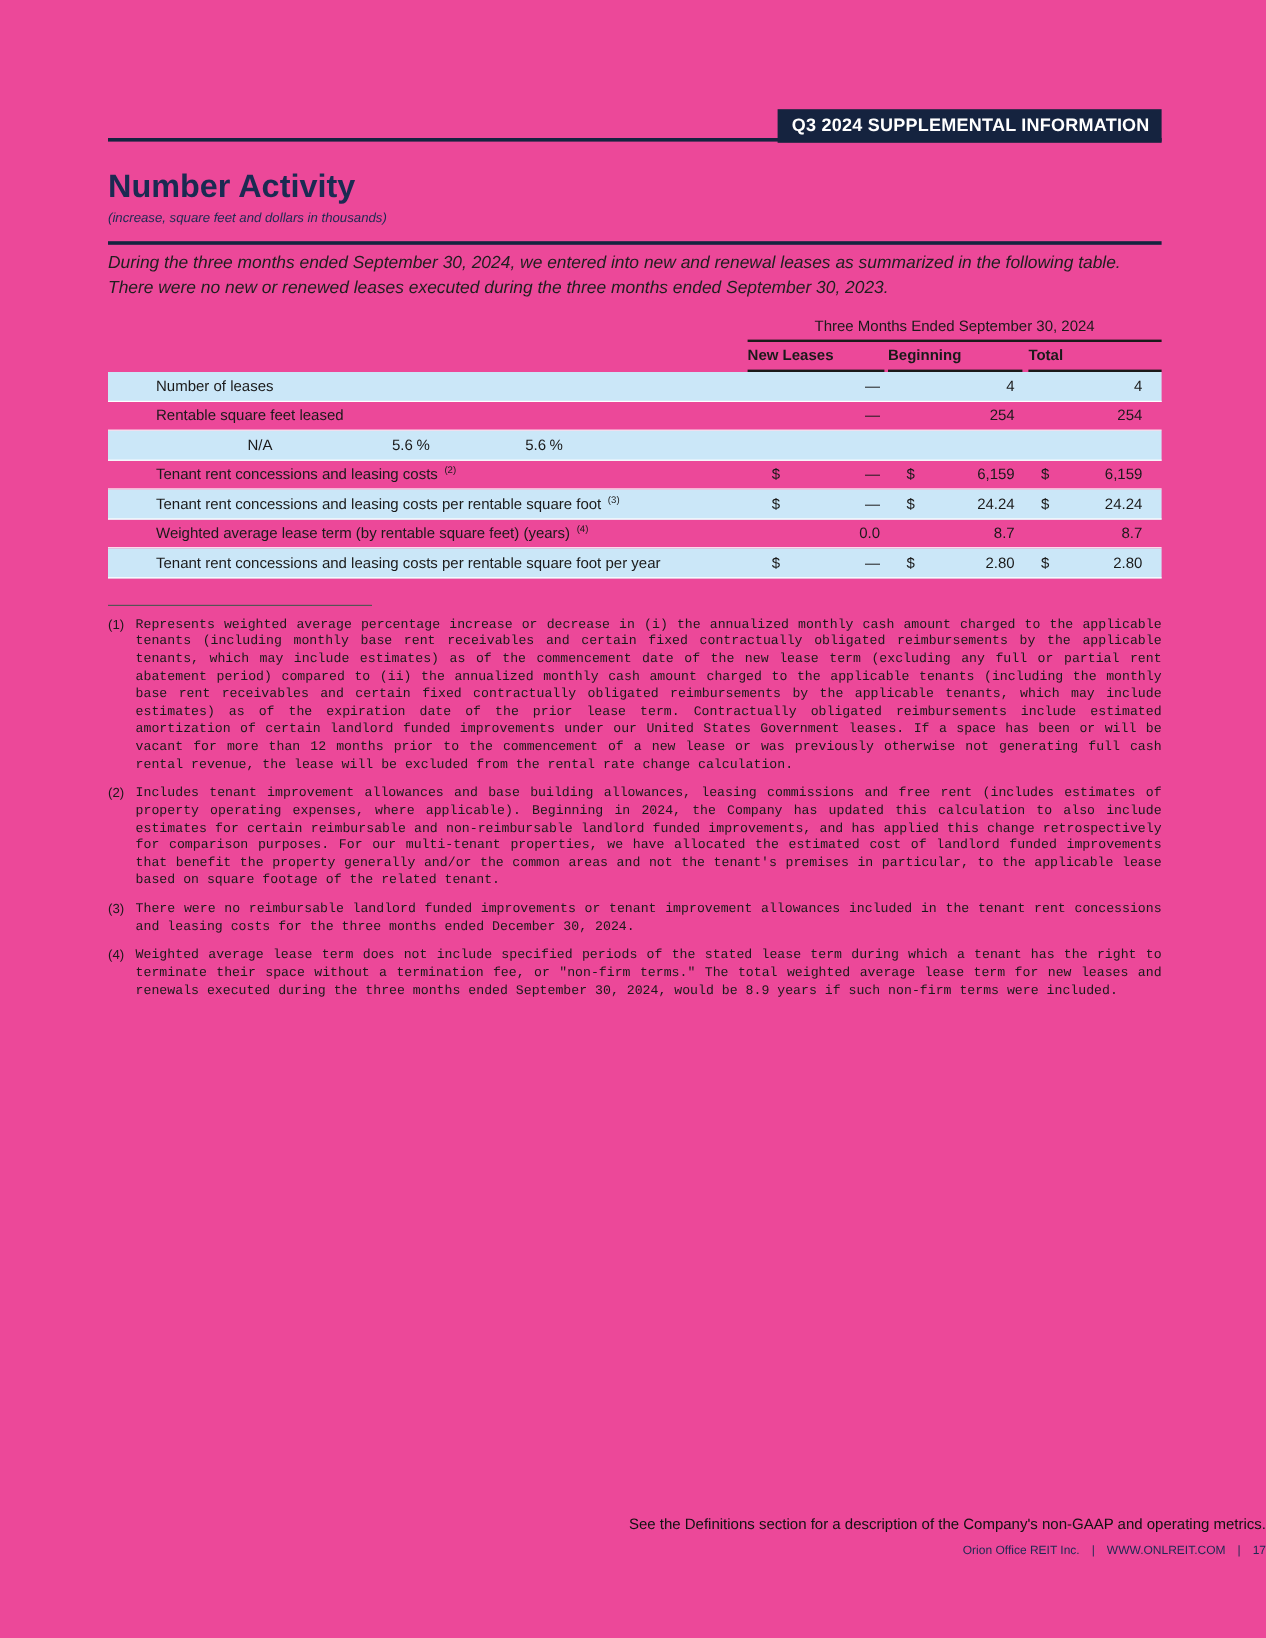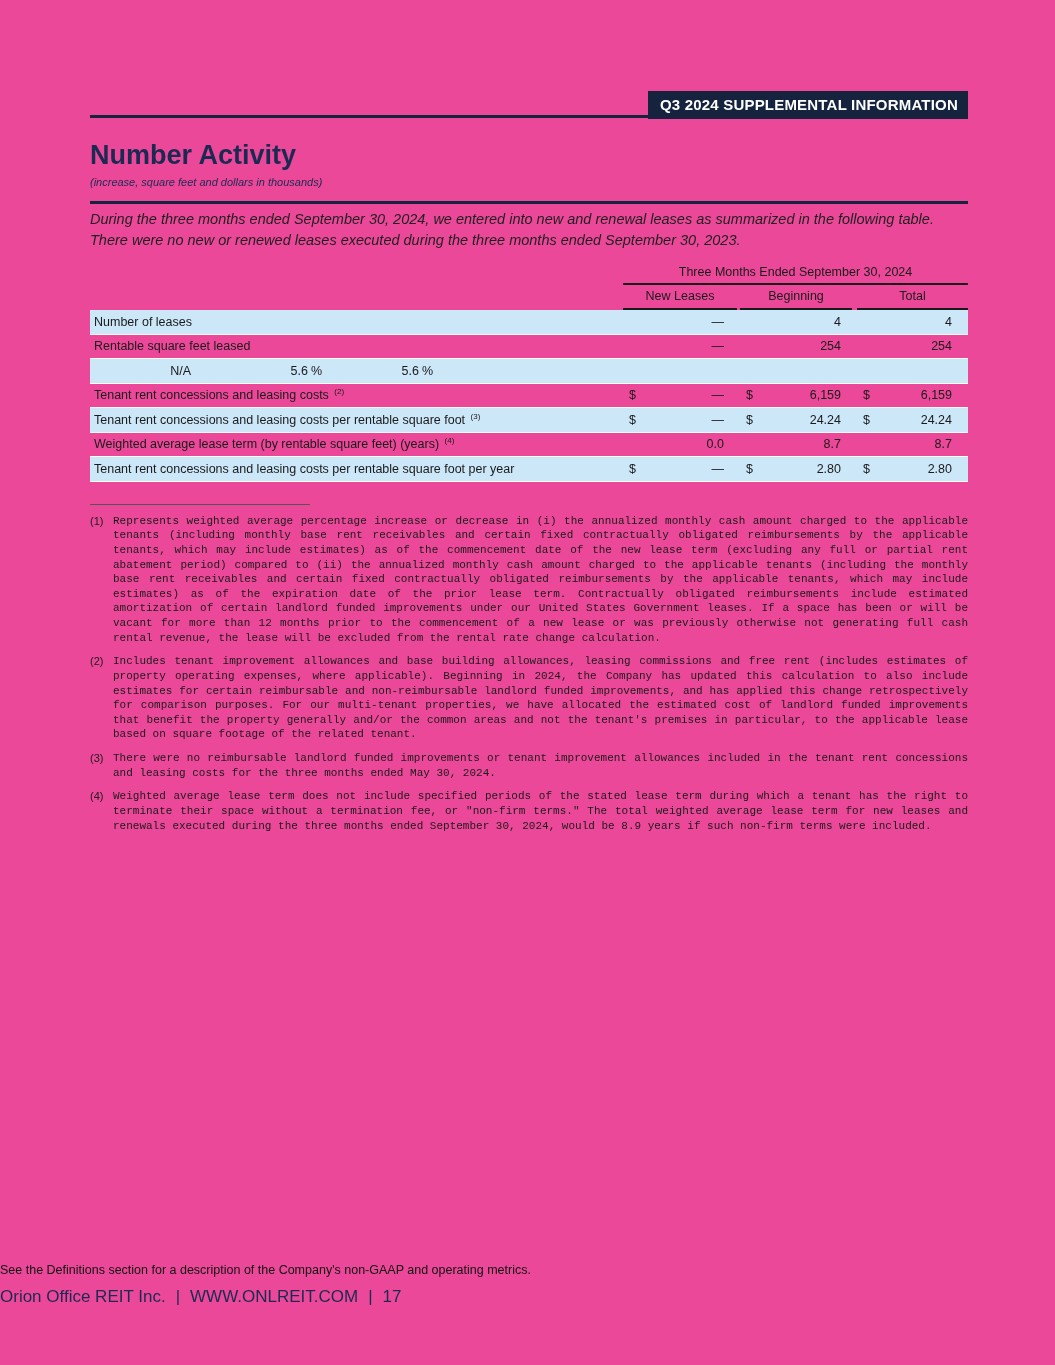--- a/index.html
+++ b/index.html
@@ -29,47 +29,47 @@
   
   .intro { margin-top:5px; font-size:14.5px; font-style:italic; line-height:1.42; color:#1f1f1f; }
 
   
   .tbl { margin-top:15px; font-size:12.5px; }
   .tbl-head-group {
     margin-left:533px; width:345px; text-align:center; font-weight:normal;
     padding-bottom:4px; border-bottom:2px solid #1a1a1a;
   }
   .tbl-head-cols { margin-left:533px; width:345px; display:flex; margin-top:4px; }
-  .hcol { font-weight:normal; text-align:center; padding-bottom:5px; border-bottom:2px solid #1a1a1a; }
+  .hcol { font-weight:bold; text-align:left; padding-bottom:5px; border-bottom:2px solid #1a1a1a; }
   .hcol.c1 { width:114px; }
   .hcol.c2 { width:112px; }
   .hcol.c3 { width:111px; }
   .hgap1 { width:3px; } .hgap2 { width:5px; }
 
-  .trow { display:flex; align-items:center; height:24.5px; border-bottom:1px solid #ffffff; }
+  .trow { display:flex; align-items:center; height:24.5px; border-bottom:1px solid #ffffff;padding-left:36px; }
   .trow.shaded { background:#cbe7f8; }
   .tlabel { width:533px; padding-left:4px; white-space:nowrap; overflow:hidden; }
   .fnref { font-size:8px; vertical-align:super; line-height:0; margin-left:2px; }
   .tgroup { display:flex; align-items:center; }
   .tgroup.g1 { width:117px; } .tgroup.g2 { width:117px; } .tgroup.g3 { width:111px; }
   .dollar { width:16px; padding-left:6px; text-align:left; }
   .tval { flex:1; text-align:right; }
   .tsfx { width:16px; text-align:left; padding-left:3px; }
 
   
   .fn-rule { margin-top:22px; width:220px; border-bottom:1px solid #555; }
   .footnotes { margin-top:7px; font-size:11px; line-height:1.33; color:#1a1a1a; }
   .fn { display:flex; margin-top:9px; }
   .fn-num { width:23px; flex:0 0 23px; }
   .fn-text { flex:1; text-align:justify;font-family:Liberation Mono, monospace; }
 
   
-  .footer { position:absolute; left:0; width:1055px; top:1263px; text-align:left; }
+  .footer { position:absolute; left:0; width:1055px; top:1263px; text-align:right; }
   .footer-note { font-size:12.5px; color:#111111; }
-  .footer-meta { margin-top:10px; font-size:17px; color:#1b2a52; }
+  .footer-meta { margin-top:10px; font-size:10px; color:#1b2a52; }
   .footer-meta .sep { margin:0 10px; color:#1b2a52; }
 </style>
 </head>
 <body>
 
 <div class="page">
   <div class="content">
 
     <div class="top-rule">
       <div class="banner">Q3 2024 SUPPLEMENTAL INFORMATION</div>
@@ -224,21 +224,21 @@
         <div class="fn">
           <div class="fn-num">(1)</div>
           <div class="fn-text">Represents weighted average percentage increase or decrease in (i) the annualized monthly cash amount charged to the applicable tenants (including monthly base rent receivables and certain fixed contractually obligated reimbursements by the applicable tenants, which may include estimates) as of the commencement date of the new lease term (excluding any full or partial rent abatement period) compared to (ii) the annualized monthly cash amount charged to the applicable tenants (including the monthly base rent receivables and certain fixed contractually obligated reimbursements by the applicable tenants, which may include estimates) as of the expiration date of the prior lease term. Contractually obligated reimbursements include estimated amortization of certain landlord funded improvements under our United States Government leases. If a space has been or will be vacant for more than 12 months prior to the commencement of a new lease or was previously otherwise not generating full cash rental revenue, the lease will be excluded from the rental rate change calculation.</div>
         </div>
         <div class="fn">
           <div class="fn-num">(2)</div>
           <div class="fn-text">Includes tenant improvement allowances and base building allowances, leasing commissions and free rent (includes estimates of property operating expenses, where applicable). Beginning in 2024, the Company has updated this calculation to also include estimates for certain reimbursable and non-reimbursable landlord funded improvements, and has applied this change retrospectively for comparison purposes. For our multi-tenant properties, we have allocated the estimated cost of landlord funded improvements that benefit the property generally and/or the common areas and not the tenant's premises in particular, to the applicable lease based on square footage of the related tenant.</div>
         </div>
         <div class="fn">
           <div class="fn-num">(3)</div>
-          <div class="fn-text">There were no reimbursable landlord funded improvements or tenant improvement allowances included in the tenant rent concessions and leasing costs for the three months ended May 30, 2024.</div>
+          <div class="fn-text">There were no reimbursable landlord funded improvements or tenant improvement allowances included in the tenant rent concessions and leasing costs for the three months ended December 30, 2024.</div>
         </div>
         <div class="fn">
           <div class="fn-num">(4)</div>
           <div class="fn-text">Weighted average lease term does not include specified periods of the stated lease term during which a tenant has the right to terminate their space without a termination fee, or "non-firm terms." The total weighted average lease term for new leases and renewals executed during the three months ended September 30, 2024, would be 8.9 years if such non-firm terms were included.</div>
         </div>
       </div>
 
   </div>
 
   <div class="footer">

